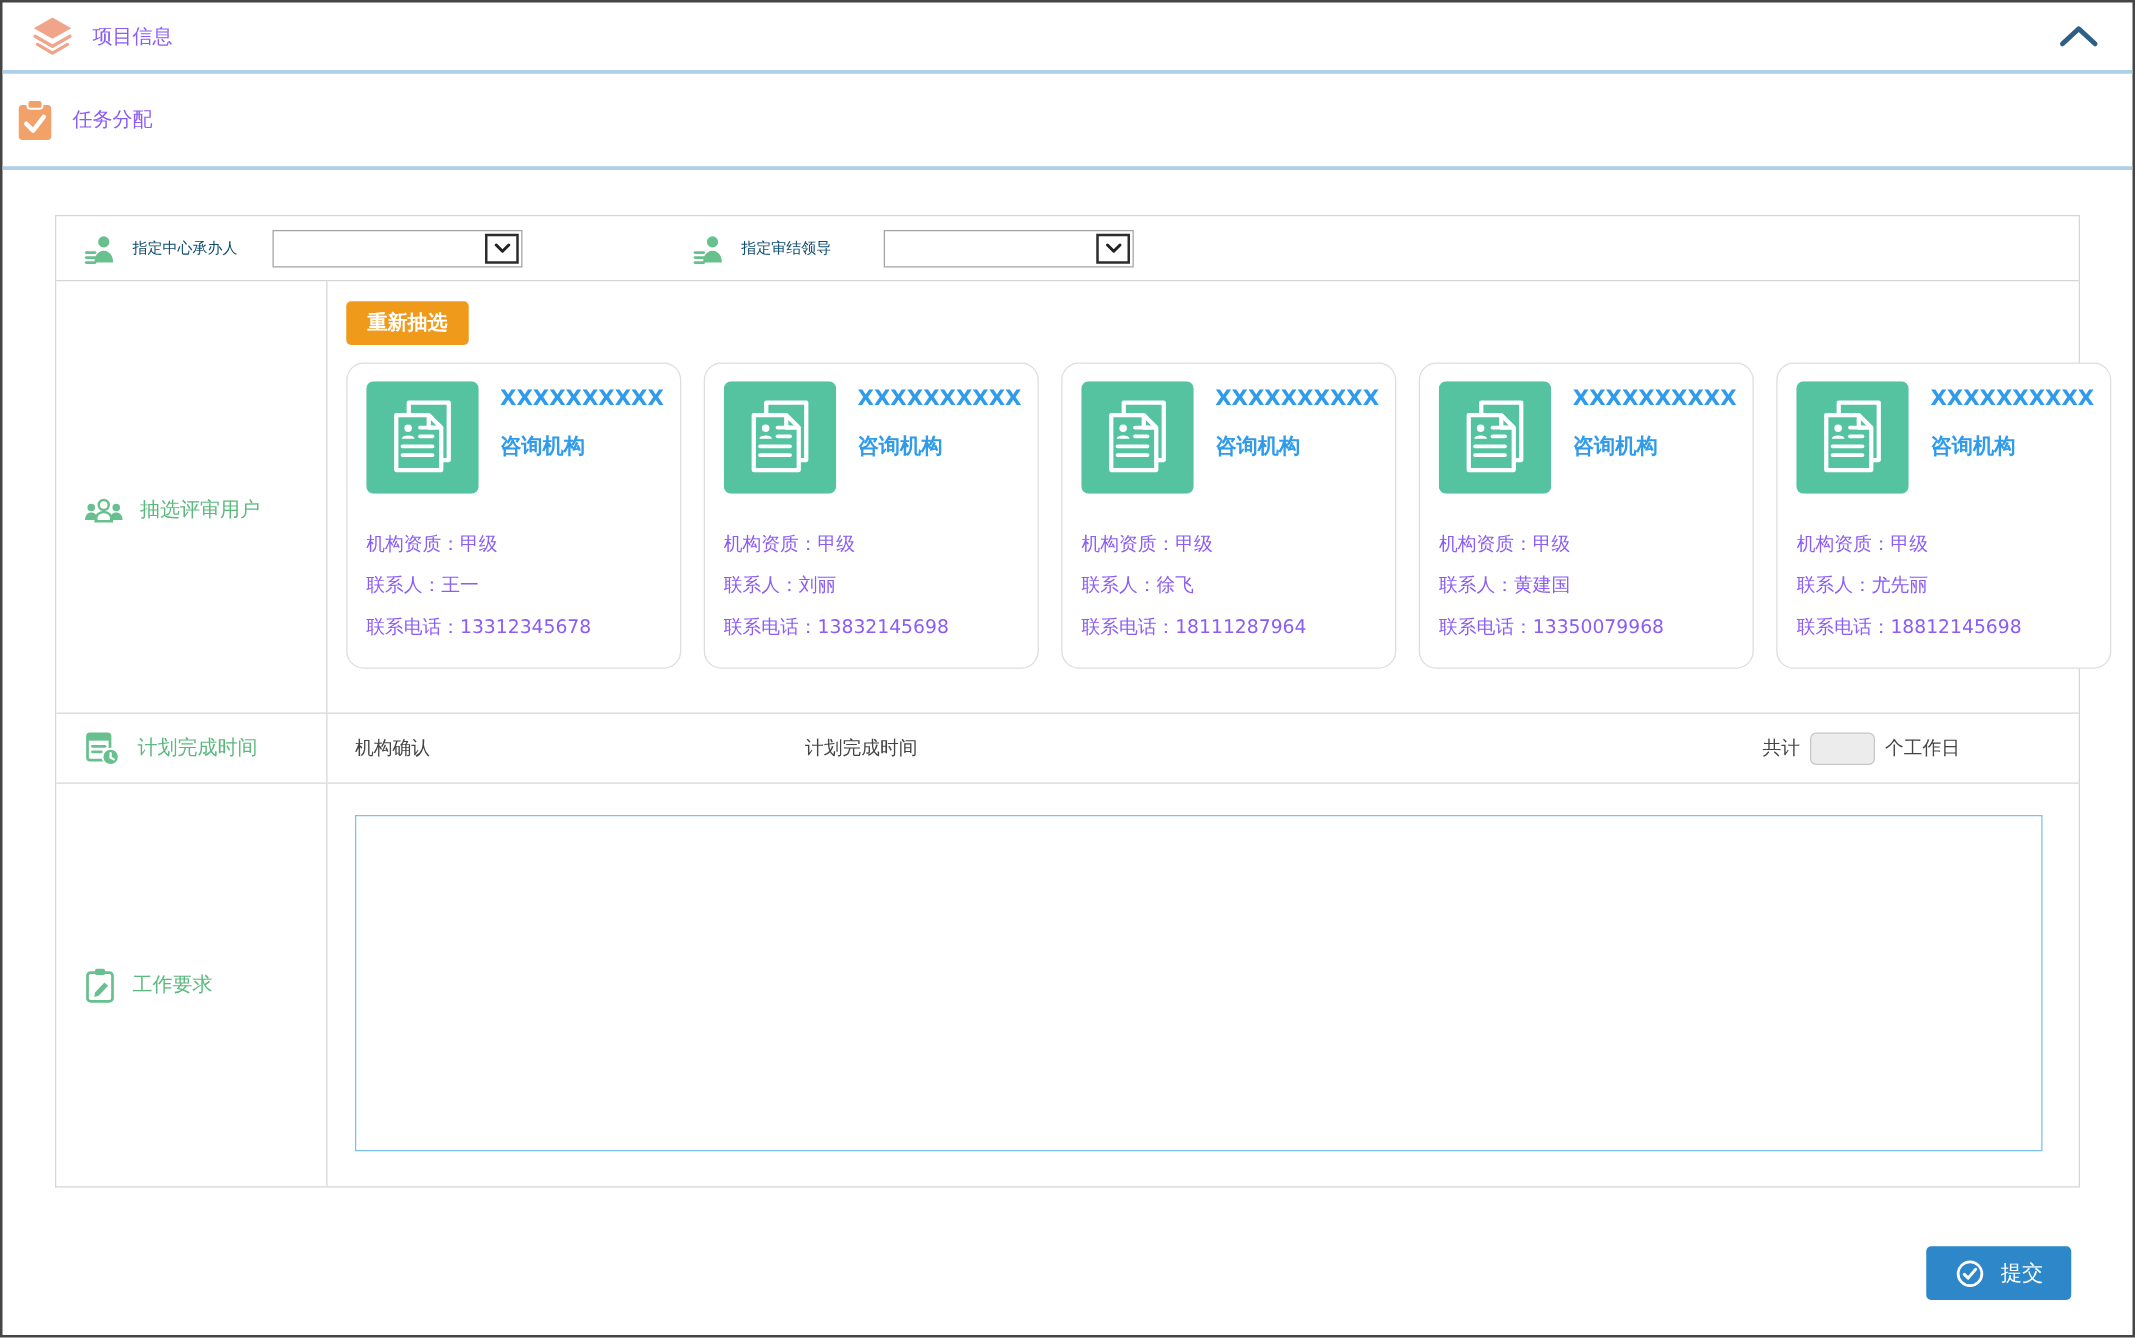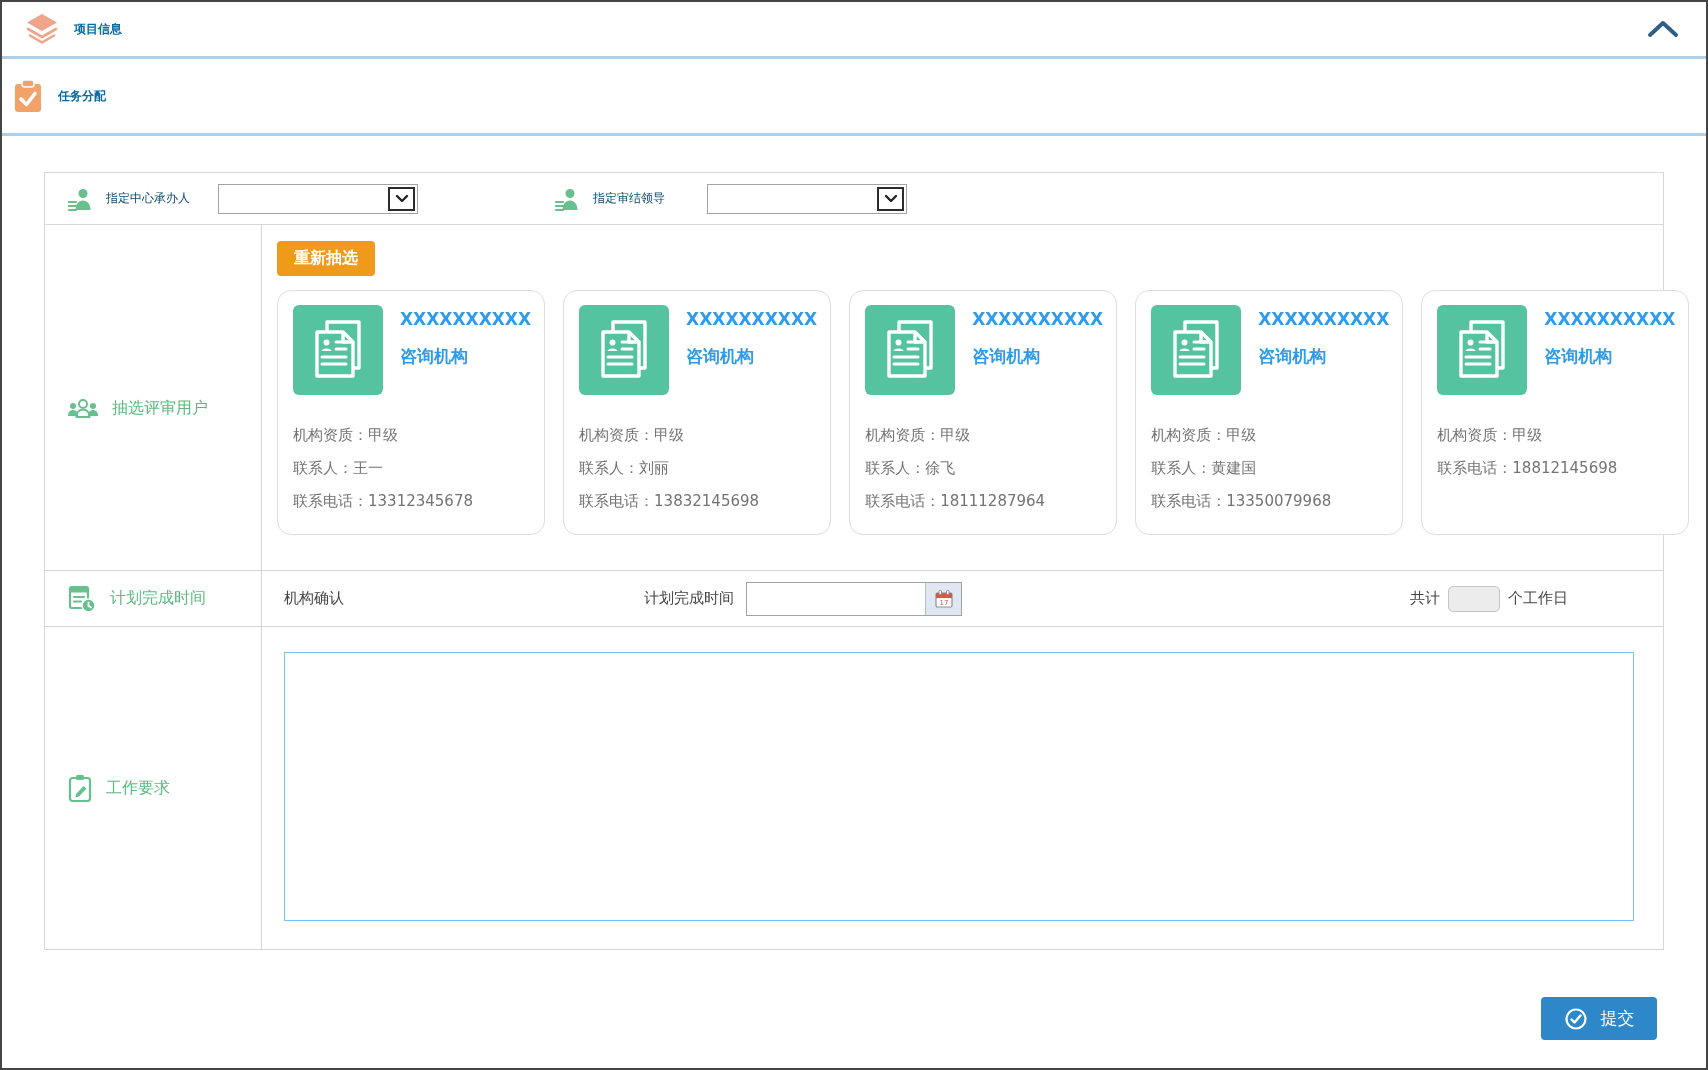--- a/index.html
+++ b/index.html
@@ -6,21 +6,21 @@
   body { background:#fff; font-family:"DejaVu Sans","Liberation Sans",sans-serif; }
   .frame {
     width:1708px; height:1070px; border:2px solid #454545; background:#fff;
     position:relative; overflow:hidden;
   }
   
   .panel-header {
     height:57px; display:flex; align-items:center; padding:0 26px 0 22px;
     border-bottom:3px solid #aecfe8;
   }
-  .panel-title { font-size:12px; font-weight:bold; color:#0369a1; margin-left:14px; }
+  .panel-title { font-size:16px; font-weight:normal; color:#8b5cf6; margin-left:14px; }
   .spacer { flex:1; }
   .collapse-btn { cursor:pointer; display:flex; align-items:center; }
   .section-header {
     height:77px; display:flex; align-items:center; padding:0 26px 0 10px;
     border-bottom:3px solid #aecfe8;
   }
   
   .form-table { margin:36px 42px 0 42px; border:1px solid #d6d6d6; }
   .trow { display:flex; border-bottom:1px solid #d6d6d6; }
   .trow:last-child { border-bottom:none; }
@@ -46,21 +46,21 @@
     border:none; border-radius:4px; padding:7px 17px; cursor:pointer; font-family:inherit;
   }
   .cards { display:flex; gap:18px; margin:14px 14px 18px 15px; }
   .card { flex:1; border:1px solid #ddd; border-radius:14px; background:#fff; padding:14px 13px 16px 15px; }
   .card-top { display:flex; gap:17px; }
   .doc-icon { flex:0 0 90px; }
   .card-links { padding-top:4px; }
   .org-name { font-size:17px; font-weight:bold; color:#2f9bea; cursor:pointer; display:block; }
   .org-type { font-size:17px; font-weight:bold; color:#2f9bea; cursor:pointer; display:block; margin-top:16px; }
   .card-details { margin-top:24px; }
-  .card-details div { font-size:15px; color:#737373; line-height:33px; }
+  .card-details div { font-size:15px; color:#8b5cf6; line-height:33px; }
   
   .row-plan { height:56px; }
   .row-plan .content-cell { display:flex; align-items:center; padding:0 95px 0 22px; }
   .plain-text { font-size:15px; color:#444; }
   .date-label { margin-left:300px; }
   .date-wrap { width:216px; height:34px; border:1px solid #a3a3a3; display:flex; margin-left:12px; background:#fff; }
   .date-input { flex:1; border:none; outline:none; font-size:14px; padding:0 6px; font-family:inherit; min-width:0; }
   .cal-btn { width:36px; background:#dfe8f2; border-left:1px solid #b5bdc7; display:flex; align-items:center; justify-content:center; cursor:pointer; }
   .total-group { margin-left:auto; display:flex; align-items:center; gap:8px; }
   .total-input {
@@ -311,20 +311,21 @@
           <line x1="29" y1="59" x2="53" y2="59" stroke="#fff" stroke-width="3" stroke-linecap="round"></line>
         </svg>
       </span>
       <span class="card-links">
         <span class="org-name">XXXXXXXXXX</span>
         <span class="org-type">咨询机构</span>
       </span>
     </div>
     <div class="card-details">
       <div>机构资质：甲级</div>
+      <div>联系人：尤先丽</div>
       <div>联系电话：18812145698</div>
     </div>
   </div>
 </div>
       </div>
     </div>
 
     <div class="trow row-plan">
       <div class="label-cell">
         <span class="icon">
@@ -336,32 +337,20 @@
             <circle cx="21.5" cy="21.5" r="6.5" fill="#67c08d" stroke="#fff" stroke-width="1.5"></circle>
             <line x1="21.5" y1="18.5" x2="21.5" y2="22" stroke="#fff" stroke-width="1.8" stroke-linecap="round"></line>
             <line x1="21.5" y1="22" x2="24" y2="23.5" stroke="#fff" stroke-width="1.8" stroke-linecap="round"></line>
           </svg>
         </span>
         <span>计划完成时间</span>
       </div>
       <div class="content-cell">
         <span class="plain-text">机构确认</span>
         <span class="plain-text date-label">计划完成时间</span>
-        <span class="date-wrap">
-          <input class="date-input" value="" style="">
-          <span class="cal-btn">
-            <svg width="20" height="20" viewBox="0 0 20 20">
-              <rect x="2" y="4" width="16" height="14" rx="1.5" fill="#fff" stroke="#8d8d8d" stroke-width="1.2"></rect>
-              <rect x="2" y="4" width="16" height="5" fill="#dd5347"></rect>
-              <rect x="5" y="1.5" width="2.5" height="4" rx="1" fill="#fff" stroke="#8d8d8d" stroke-width="1"></rect>
-              <rect x="12.5" y="1.5" width="2.5" height="4" rx="1" fill="#fff" stroke="#8d8d8d" stroke-width="1"></rect>
-              <text x="10" y="16" font-size="7" text-anchor="middle" fill="#b0534d" font-family="DejaVu Sans, sans-serif">17</text>
-            </svg>
-          </span>
-        </span>
         <span class="total-group">
           <span class="plain-text">共计</span>
           <input class="total-input" value="" style="">
           <span class="plain-text">个工作日</span>
         </span>
       </div>
     </div>
 
     <div class="trow row-work">
       <div class="label-cell">

